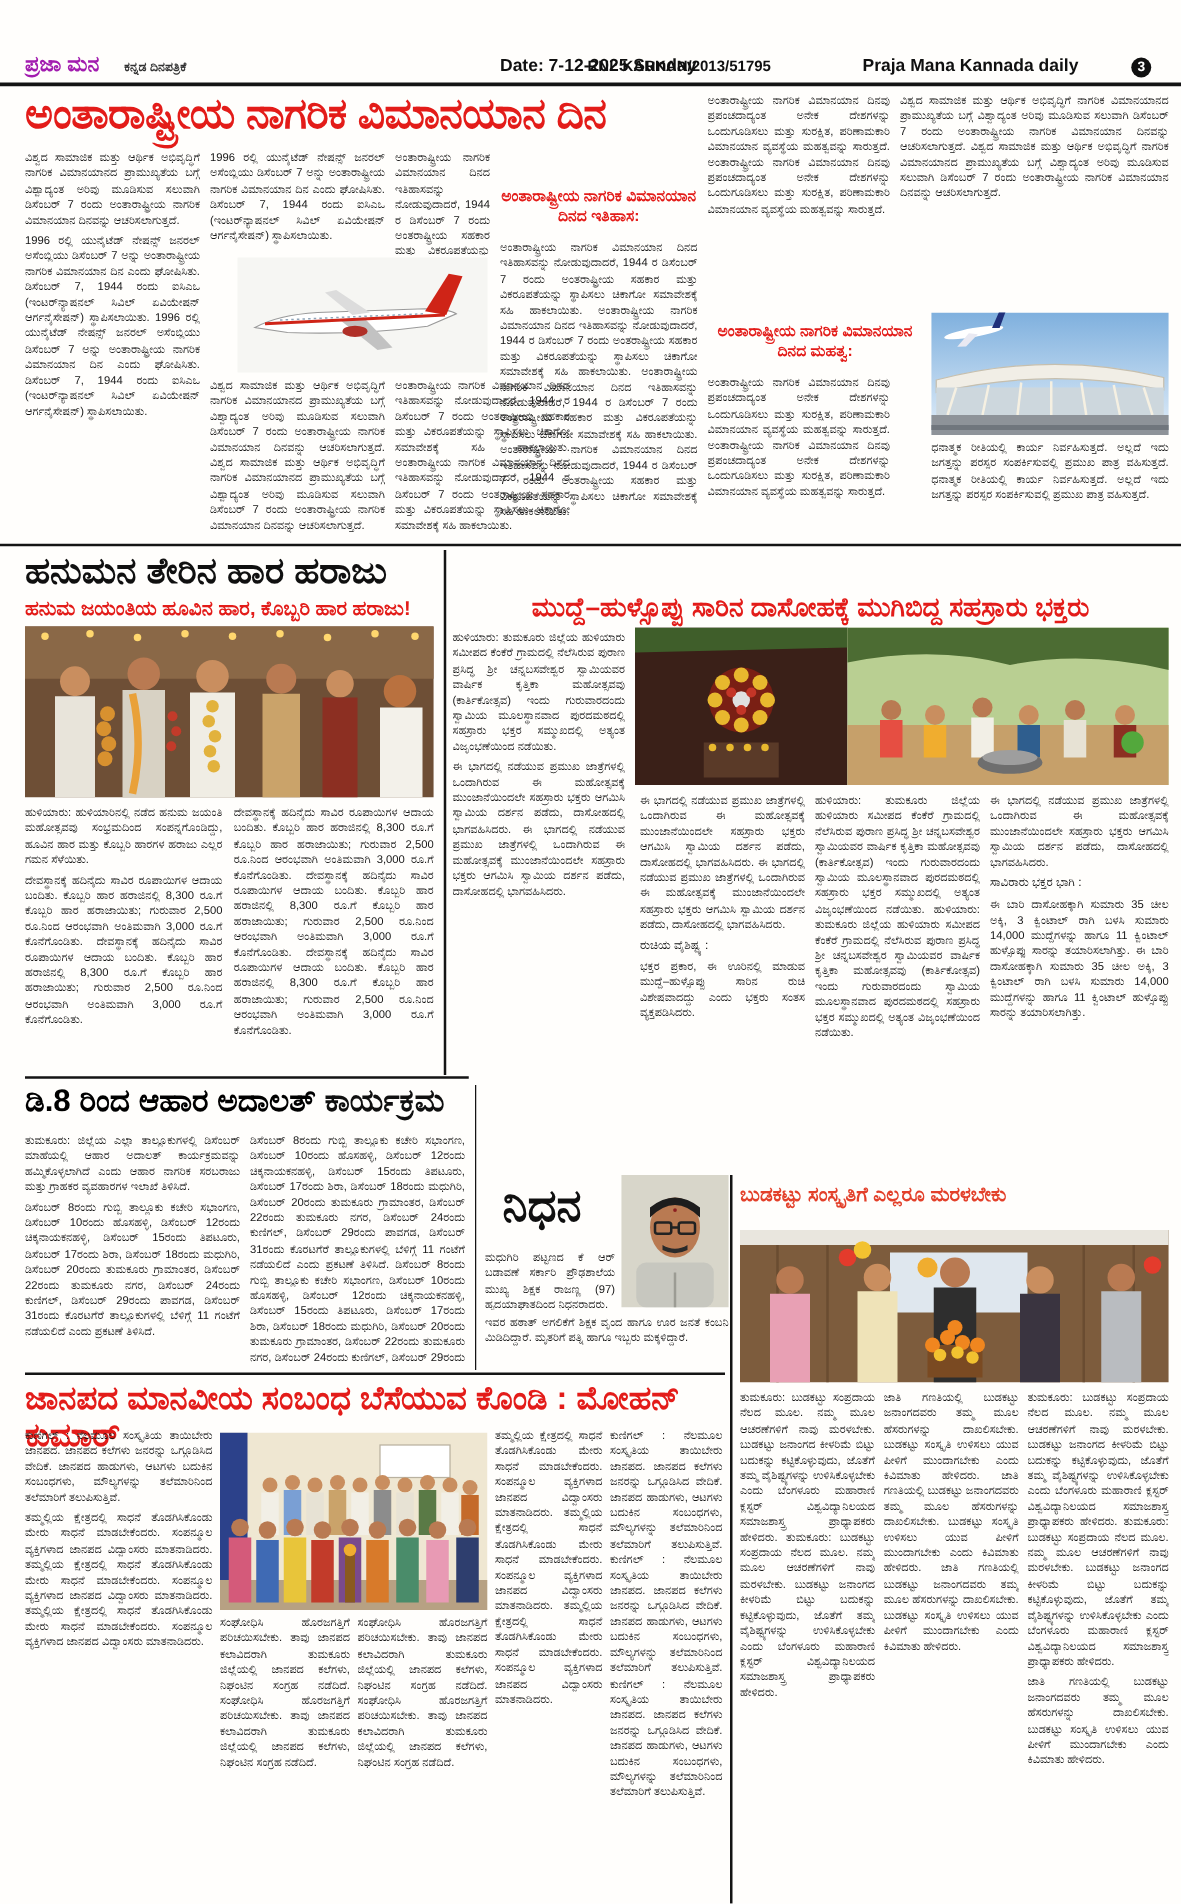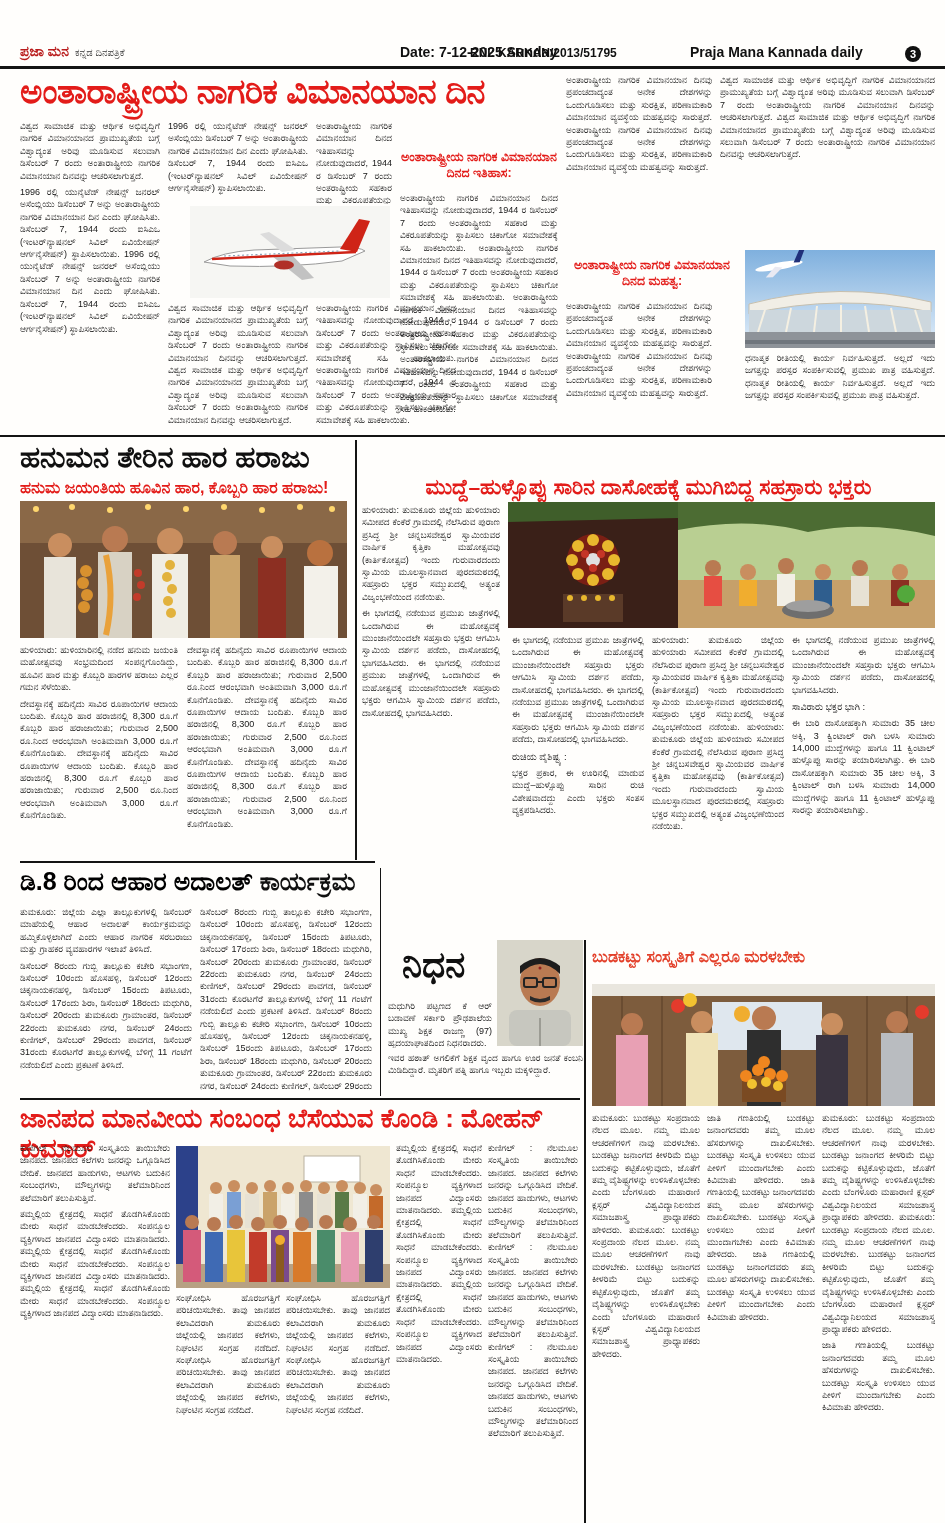--- a/index.html
+++ b/index.html
@@ -9,22 +9,22 @@
   .txt{font-size:9px;line-height:1.38;text-align:justify;color:#161616;overflow:hidden;word-break:break-word;}
   .txt p{margin:0 0 4px 0;}
   .rule-h{background:#141414;}
   .rule-v{background:#141414;}
   .red{color:#000000;}
   .hl-main{font-size:34px;font-weight:bold;color:#e31c19;letter-spacing:-.5px;line-height:1.05;}
   .hl-black{font-weight:bold;color:#101010;line-height:1.08;}
   .subhead-red{font-weight:bold;color:#e31c19;line-height:1.15;}
   .minihead{font-weight:normal;font-size:9.5px;color:#101010;margin:0 0 2px 0;}
   .centered{text-align:center;}
-  .mast-kn{font-weight:bold;color:#b91c1c;font-size:14px;}
-  .mast-tag{font-size:10px;color:#333;font-weight:normal;margin-left:6px;}
+  .mast-kn{font-weight:bold;color:#a21caf;font-size:17px;}
+  .mast-tag{font-size:10px;color:#333;font-weight:bold;margin-left:20px;}
   .mast-date{font-weight:bold;font-size:14px;color:#101010;}
   .mast-rni{font-weight:bold;font-size:12px;color:#101010;}
   .mast-en{font-weight:bold;font-size:14px;color:#101010;}
   .pagenum{display:inline-block;width:16px;height:16px;border-radius:50%;background:#101010;color:#fff;
            font-size:11px;font-weight:bold;text-align:center;line-height:16px;}
   .photo{display:block;}
   .inline-red-head{font-weight:bold;color:#e31c19;font-size:12.5px;line-height:1.25;text-align:center;}
 </style>
 </head>
 <body>

